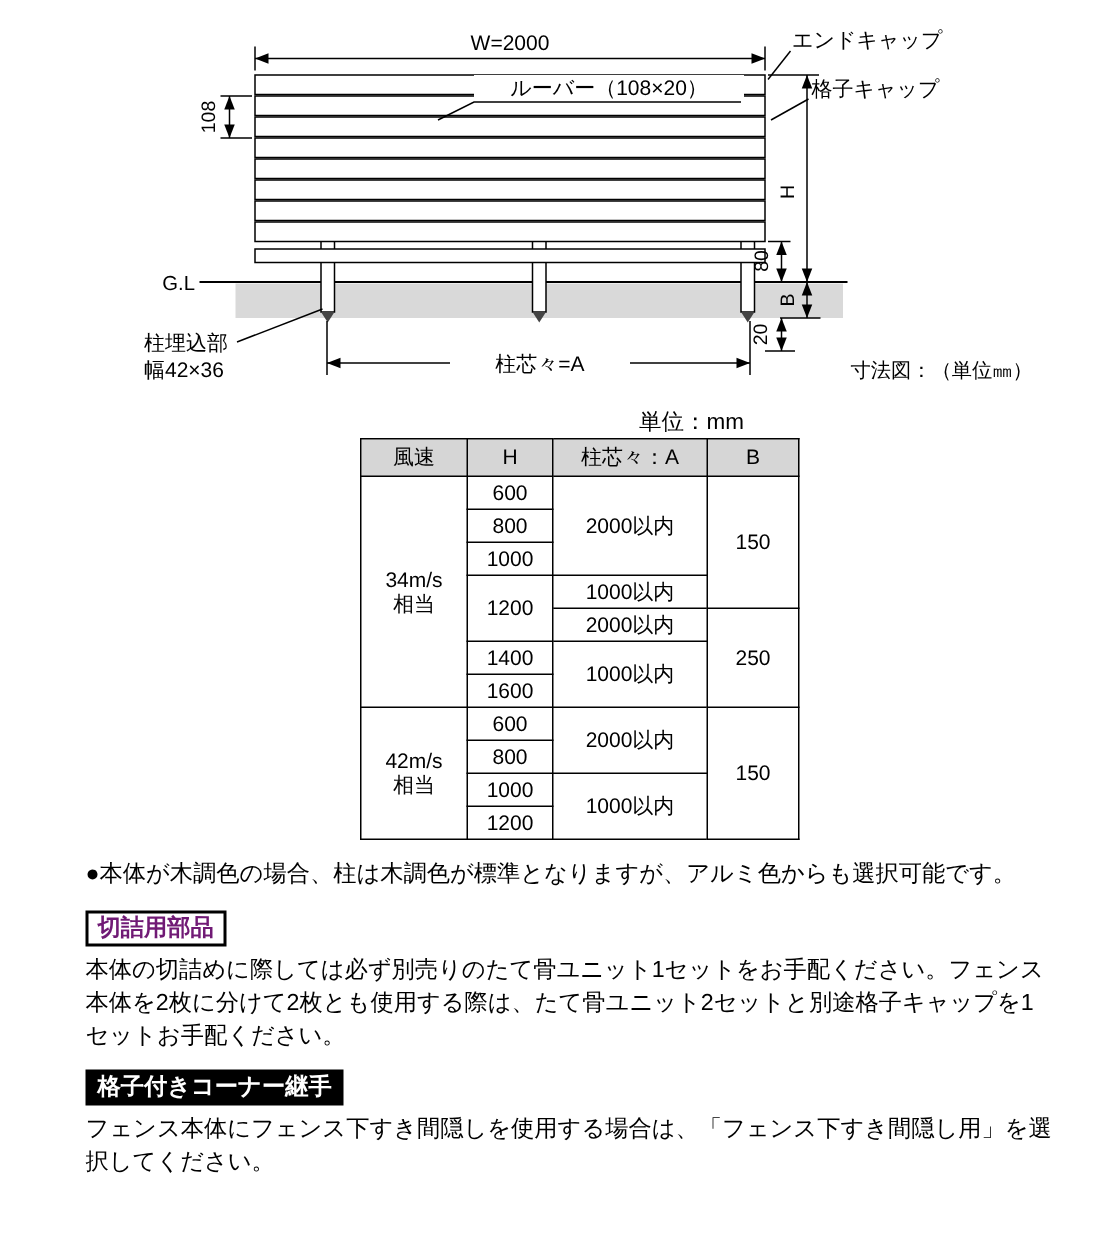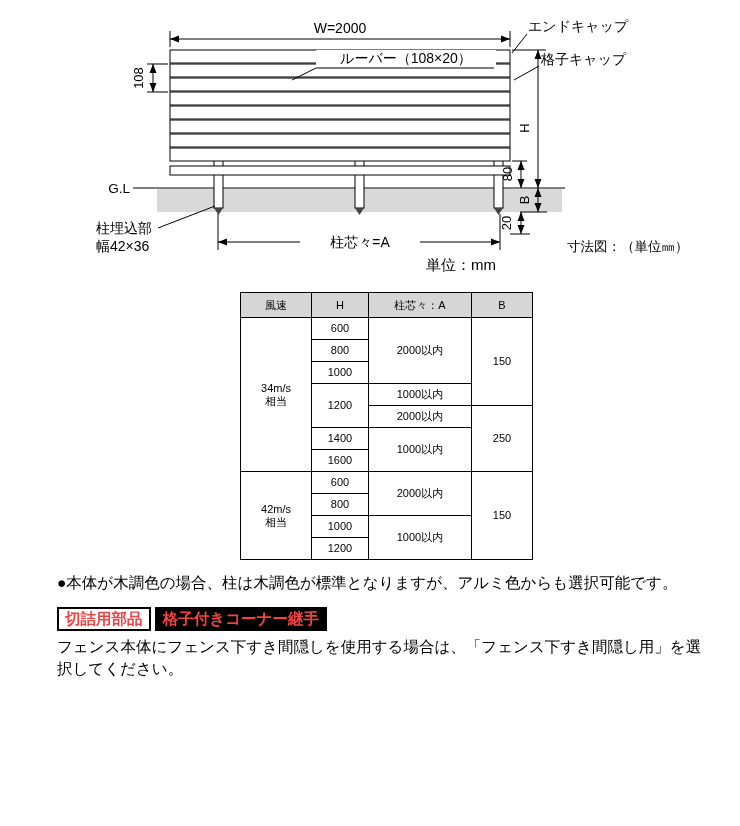--- a/index.html
+++ b/index.html
@@ -5,37 +5,37 @@
   html,body { margin:0; padding:0; }
   body {
     width:740px; height:826px; position:relative; overflow:hidden;
     background:#ffffff; color:#000;
     font-family:"Liberation Sans","DejaVu Sans",sans-serif;
   }
   svg text { font-family:"Liberation Sans","DejaVu Sans",sans-serif; fill:#000; }
 
   .diagram-wrap { position:absolute; top:0; left:0; }
 
-  .unit-label { position:absolute; top:256px; left:426px; font-size:15px; }
+  .unit-label { position:absolute; top:272px; left:426px; font-size:15px; }
 
   table.spec { position:absolute; top:292px; left:240px; border-collapse:collapse; }
   table.spec th, table.spec td {
-    border:1px solid #000; font-size:11px; text-align:center;
+    border:1px solid #000; font-size:14px; text-align:center;
     padding:0 5px; height:21px; line-height:1.12; font-weight:normal;
   }
   table.spec th { background:#d6d6d6; height:24px; }
   .cw0 { width:60px; } .cw1 { width:46px; } .cw2 { width:92px; } .cw3 { width:50px; }
   td.wind { white-space:pre-line; }
 
   .notes { position:absolute; left:57px; top:572px; width:648px; font-size:15.5px; line-height:22px; }
   .notes p { margin:2px 0 0 0; }
   .notes p.bullet { margin:0 0 2px 0; }
   .sec-heading { display:inline-block; font-weight:bold; font-size:15.5px; line-height:20px; margin:11px 0 3px 0; }
-  .sec-heading.outline { border:2px solid #000; padding:0 6px; background:#fff; color:#ef4444; }
-  .sec-heading.solid { background:#000; color:#ef4444; padding:2px 8px; }
+  .sec-heading.outline { border:2px solid #000; padding:0 6px; background:#fff; color:#701a75; }
+  .sec-heading.solid { background:#000; color:#ffffff; padding:2px 8px; }
 </style>
 </head>
 <body>
 
 <div class="diagram-wrap">
 <svg width="740" height="268" viewBox="0 0 740 268">
   <defs>
     <marker id="arrow" viewBox="0 0 10 8" refX="9.5" refY="4" markerWidth="10" markerHeight="8" markerUnits="userSpaceOnUse" orient="auto-start-reverse">
       <path d="M0.5,0.5 L9.5,4 L0.5,7.5 Z" fill="#000"></path>
     </marker>
@@ -191,17 +191,18 @@
     <tr>
       <td>1200</td>
     </tr>
   </tbody>
 </table>
 
 <div class="notes">
   <p class="bullet">●本体が木調色の場合、柱は木調色が標準となりますが、アルミ色からも選択可能です。</p>
 
   <div class="sec-heading outline">切詰用部品</div>
+  <p>本体の切詰めに際しては必ず別売りのたて骨ユニット1セットをお手配ください。フェンス本体を2枚に分けて2枚とも使用する際は、たて骨ユニット2セットと別途格子キャップを1セットお手配ください。</p>
 
   <div class="sec-heading solid">格子付きコーナー継手</div>
 
   <p>フェンス本体にフェンス下すき間隠しを使用する場合は、「フェンス下すき間隠し用」を選択してください。</p>
 </div>
 
 </body></html>

